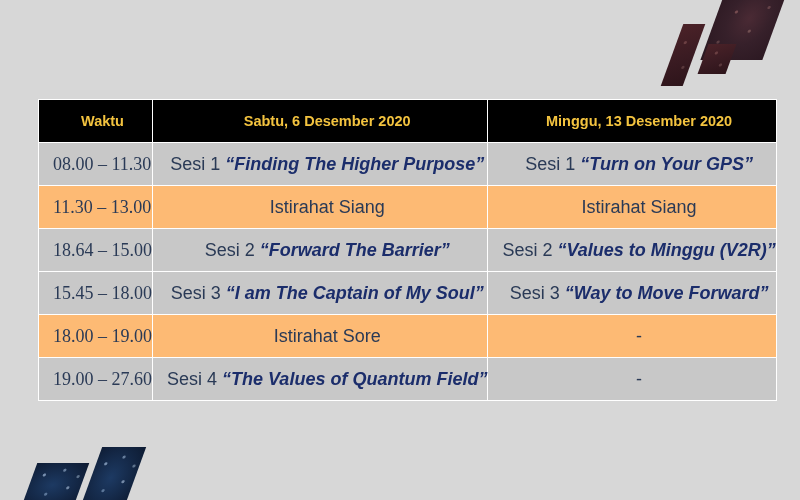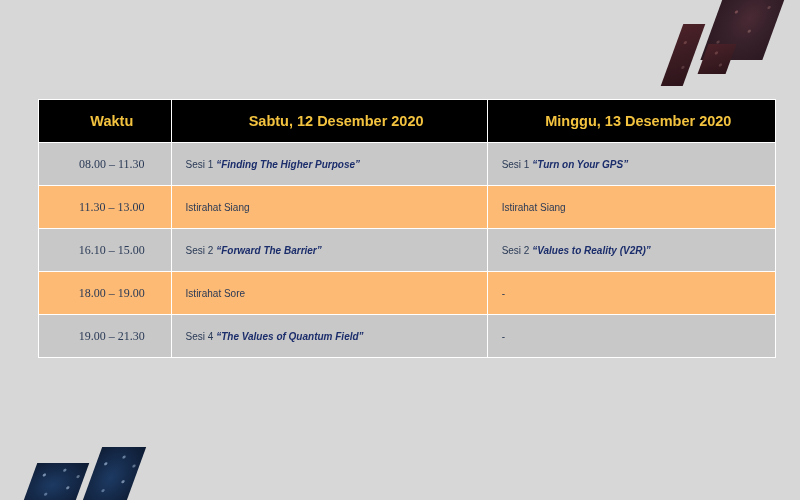--- a/index.html
+++ b/index.html
@@ -73,29 +73,29 @@
     height:46px;
   }
   .col-time  { width:132px; }
   .col-sat   { width:316px; }
   .col-sun   { width:288px;margin-top:24px; }
 
   tbody tr.odd  td { background:#c8c8c8; }
   tbody tr.even td { background:#fdba74; }
 
   td.time {
-    text-align:center;
     padding:0;
     color:#2a3a56;
-    font-size:12px;
+    font-size:18px;
     font-family:"Liberation Serif", serif;
   }
   td.sess {
     color:#2a3a56;
-    font-size:10px;
+    font-size:18px;
+    text-align:center;
   }
   td.sess .title {
     color:#1b2d6b;
     font-weight:bold;
     font-style:italic;
   }
   td.sess .plain { color:#2a3a56; }
 </style>
 </head>
 <body>
@@ -110,46 +110,51 @@
 
   <div class="deco" style="left:0; bottom:0; width:140px; height:55px;">
     <div class="par neb-blue" style="left:30px; top:18px; width:52px; height:40px;"></div>
     <div class="par neb-blue" style="left:92px; top:2px;  width:44px; height:56px;"></div>
   </div>
 
   <table id="schedule-table">
     <thead>
       <tr>
         <th class="col-time">Waktu</th>
-        <th class="col-sat">Sabtu, 12 Desember 2020</th>
+        <th class="col-sat">Sabtu, 6 Desember 2020</th>
         <th class="col-sun">Minggu, 13 Desember 2020</th>
       </tr>
     </thead>
     <tbody id="tbody">
         <tr class="odd">
           <td class="time">08.00 – 11.30</td>
           <td class="sess"><span class="plain">Sesi 1 </span><span class="title">“Finding The Higher Purpose”</span></td>
           <td class="sess"><span class="plain">Sesi 1 </span><span class="title">“Turn on Your GPS”</span></td>
         </tr>
         <tr class="even">
           <td class="time">11.30 – 13.00</td>
           <td class="sess"><span class="plain">Istirahat Siang</span><span class="title"></span></td>
           <td class="sess"><span class="plain">Istirahat Siang</span><span class="title"></span></td>
         </tr>
         <tr class="odd">
-          <td class="time">16.10 – 15.00</td>
+          <td class="time">18.64 – 15.00</td>
           <td class="sess"><span class="plain">Sesi 2 </span><span class="title">“Forward The Barrier”</span></td>
-          <td class="sess"><span class="plain">Sesi 2 </span><span class="title">“Values to Reality (V2R)”</span></td>
+          <td class="sess"><span class="plain">Sesi 2 </span><span class="title">“Values to Minggu (V2R)”</span></td>
+        </tr>
+        <tr class="odd">
+          <td class="time">15.45 – 18.00</td>
+          <td class="sess"><span class="plain">Sesi 3 </span><span class="title">“I am The Captain of My Soul”</span></td>
+          <td class="sess"><span class="plain">Sesi 3 </span><span class="title">“Way to Move Forward”</span></td>
         </tr>
         <tr class="even">
           <td class="time">18.00 – 19.00</td>
           <td class="sess"><span class="plain">Istirahat Sore</span><span class="title"></span></td>
           <td class="sess"><span class="plain">-</span><span class="title"></span></td>
         </tr>
         <tr class="odd">
-          <td class="time">19.00 – 21.30</td>
+          <td class="time">19.00 – 27.60</td>
           <td class="sess"><span class="plain">Sesi 4 </span><span class="title">“The Values of Quantum Field”</span></td>
           <td class="sess"><span class="plain">-</span><span class="title"></span></td>
         </tr>
       </tbody>
   </table>
 
 </div>
 
 </body></html>

